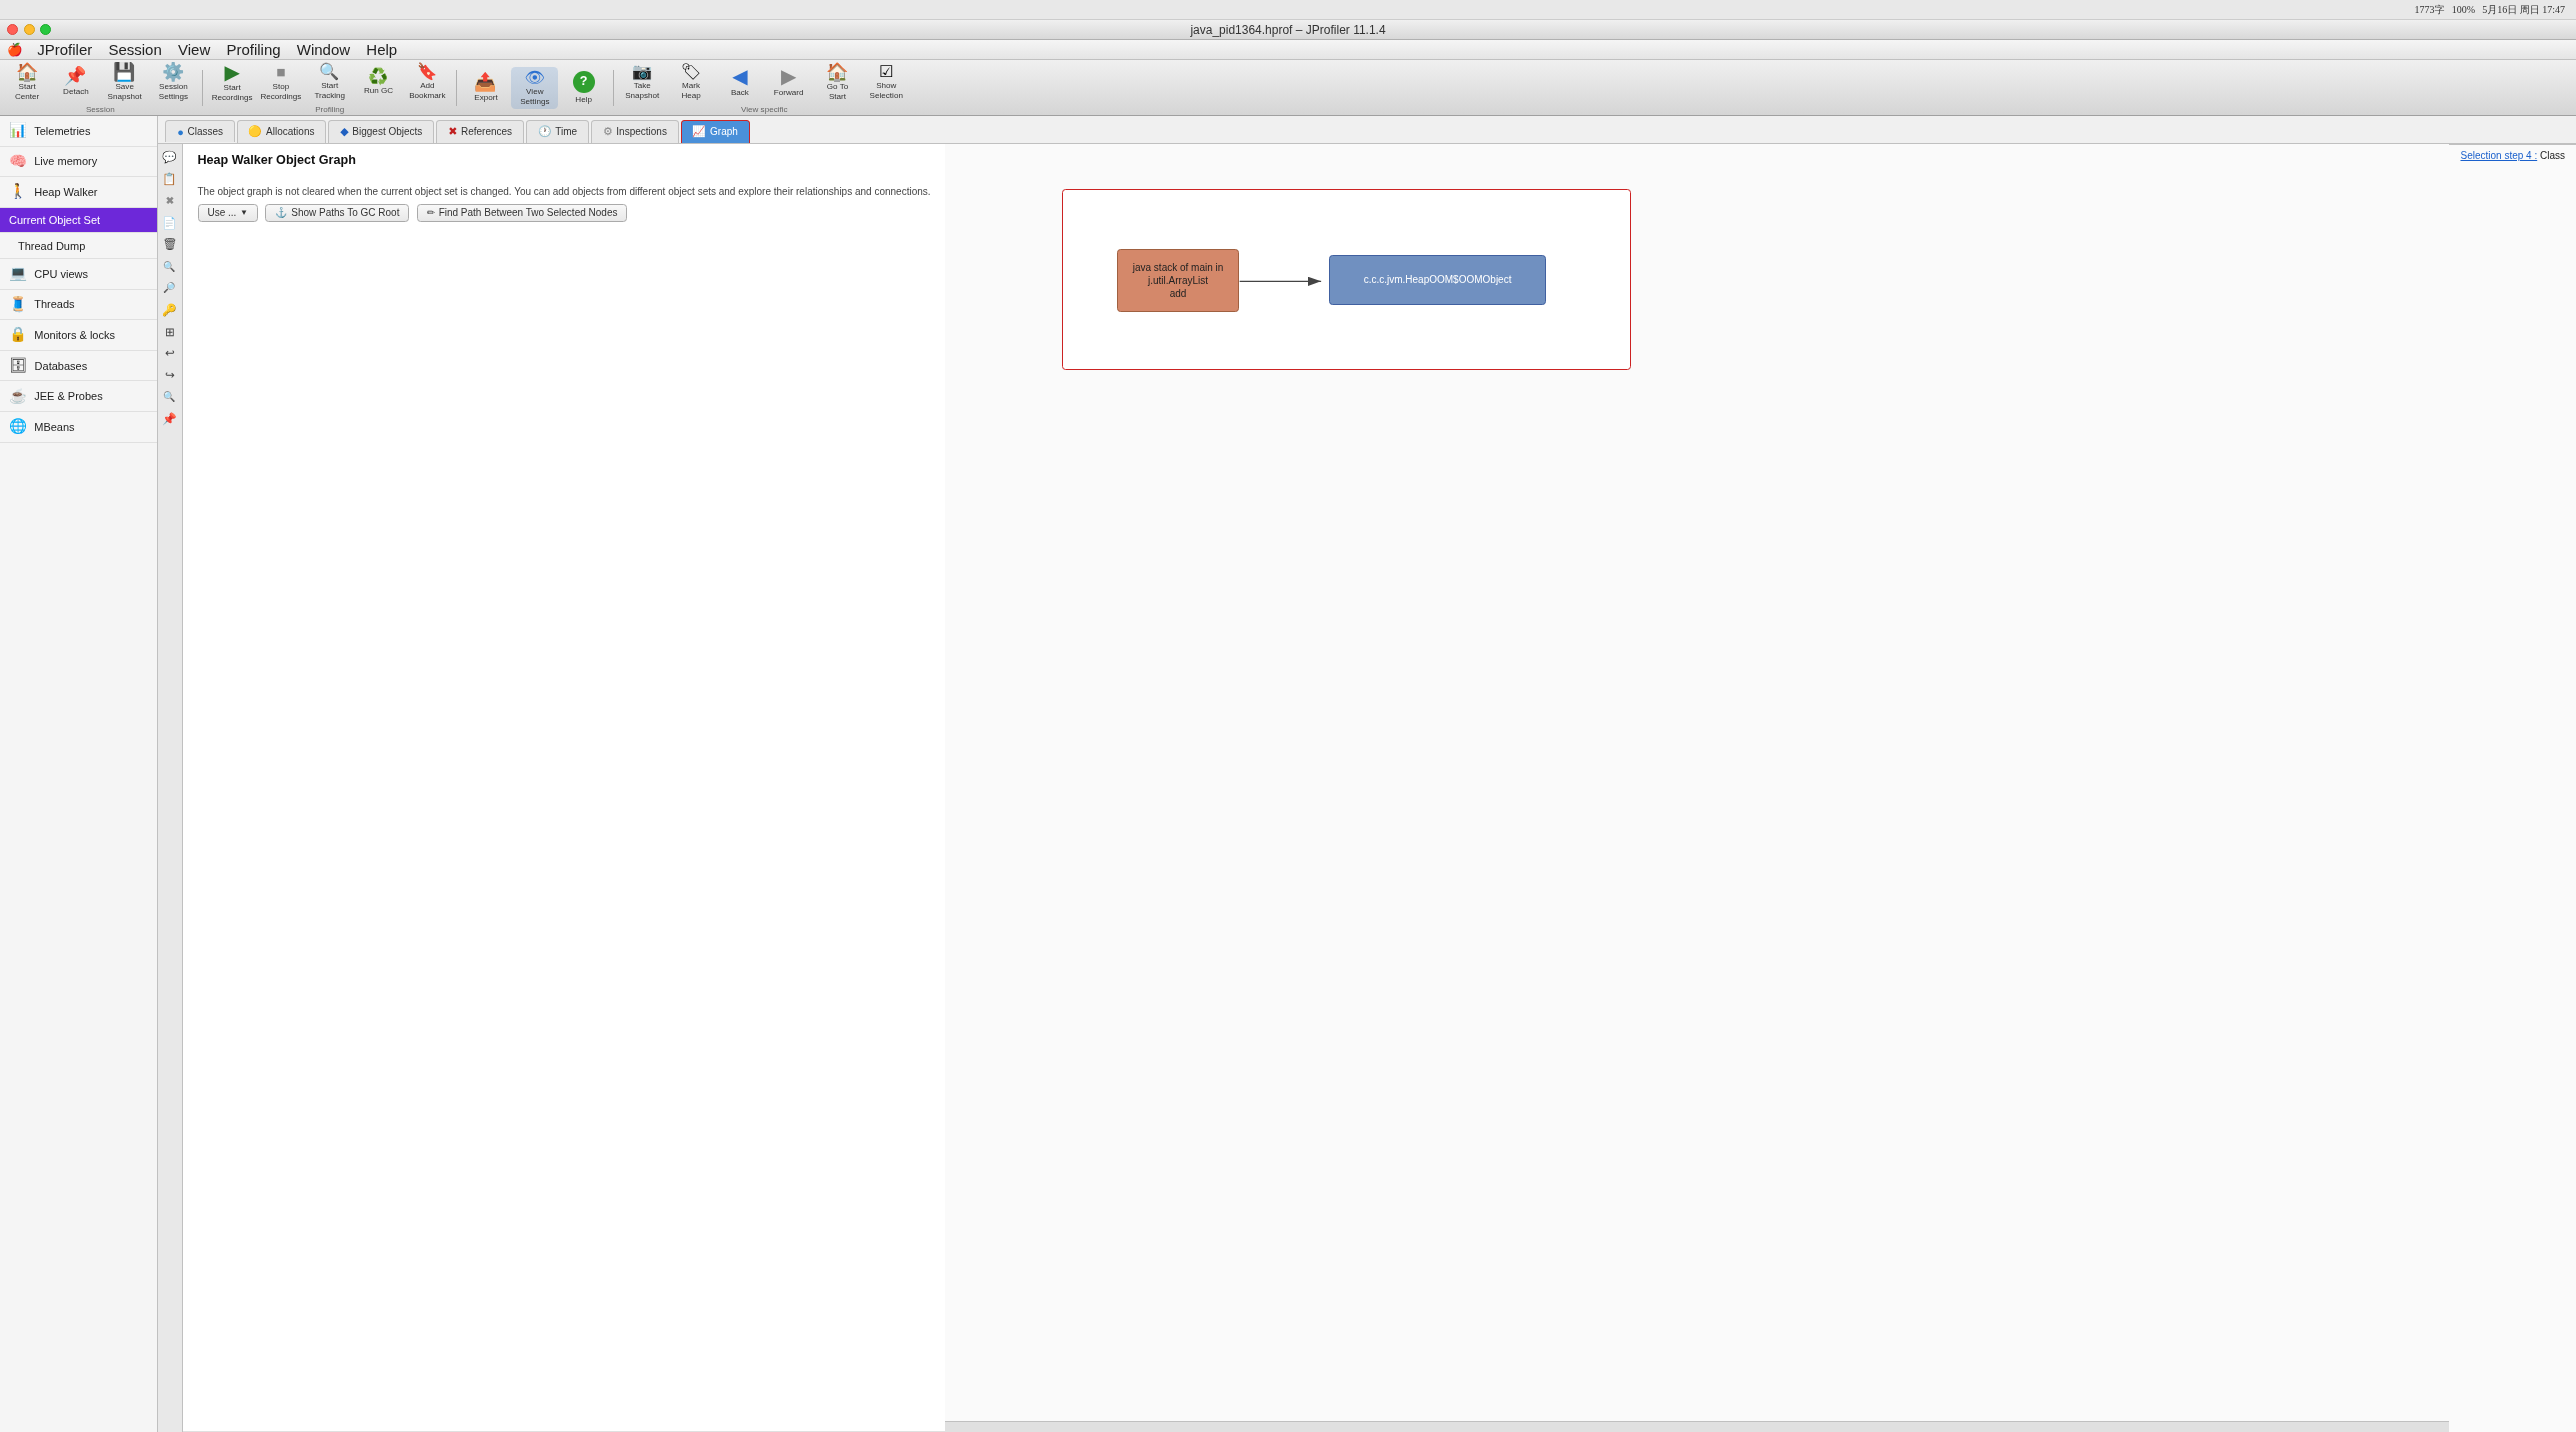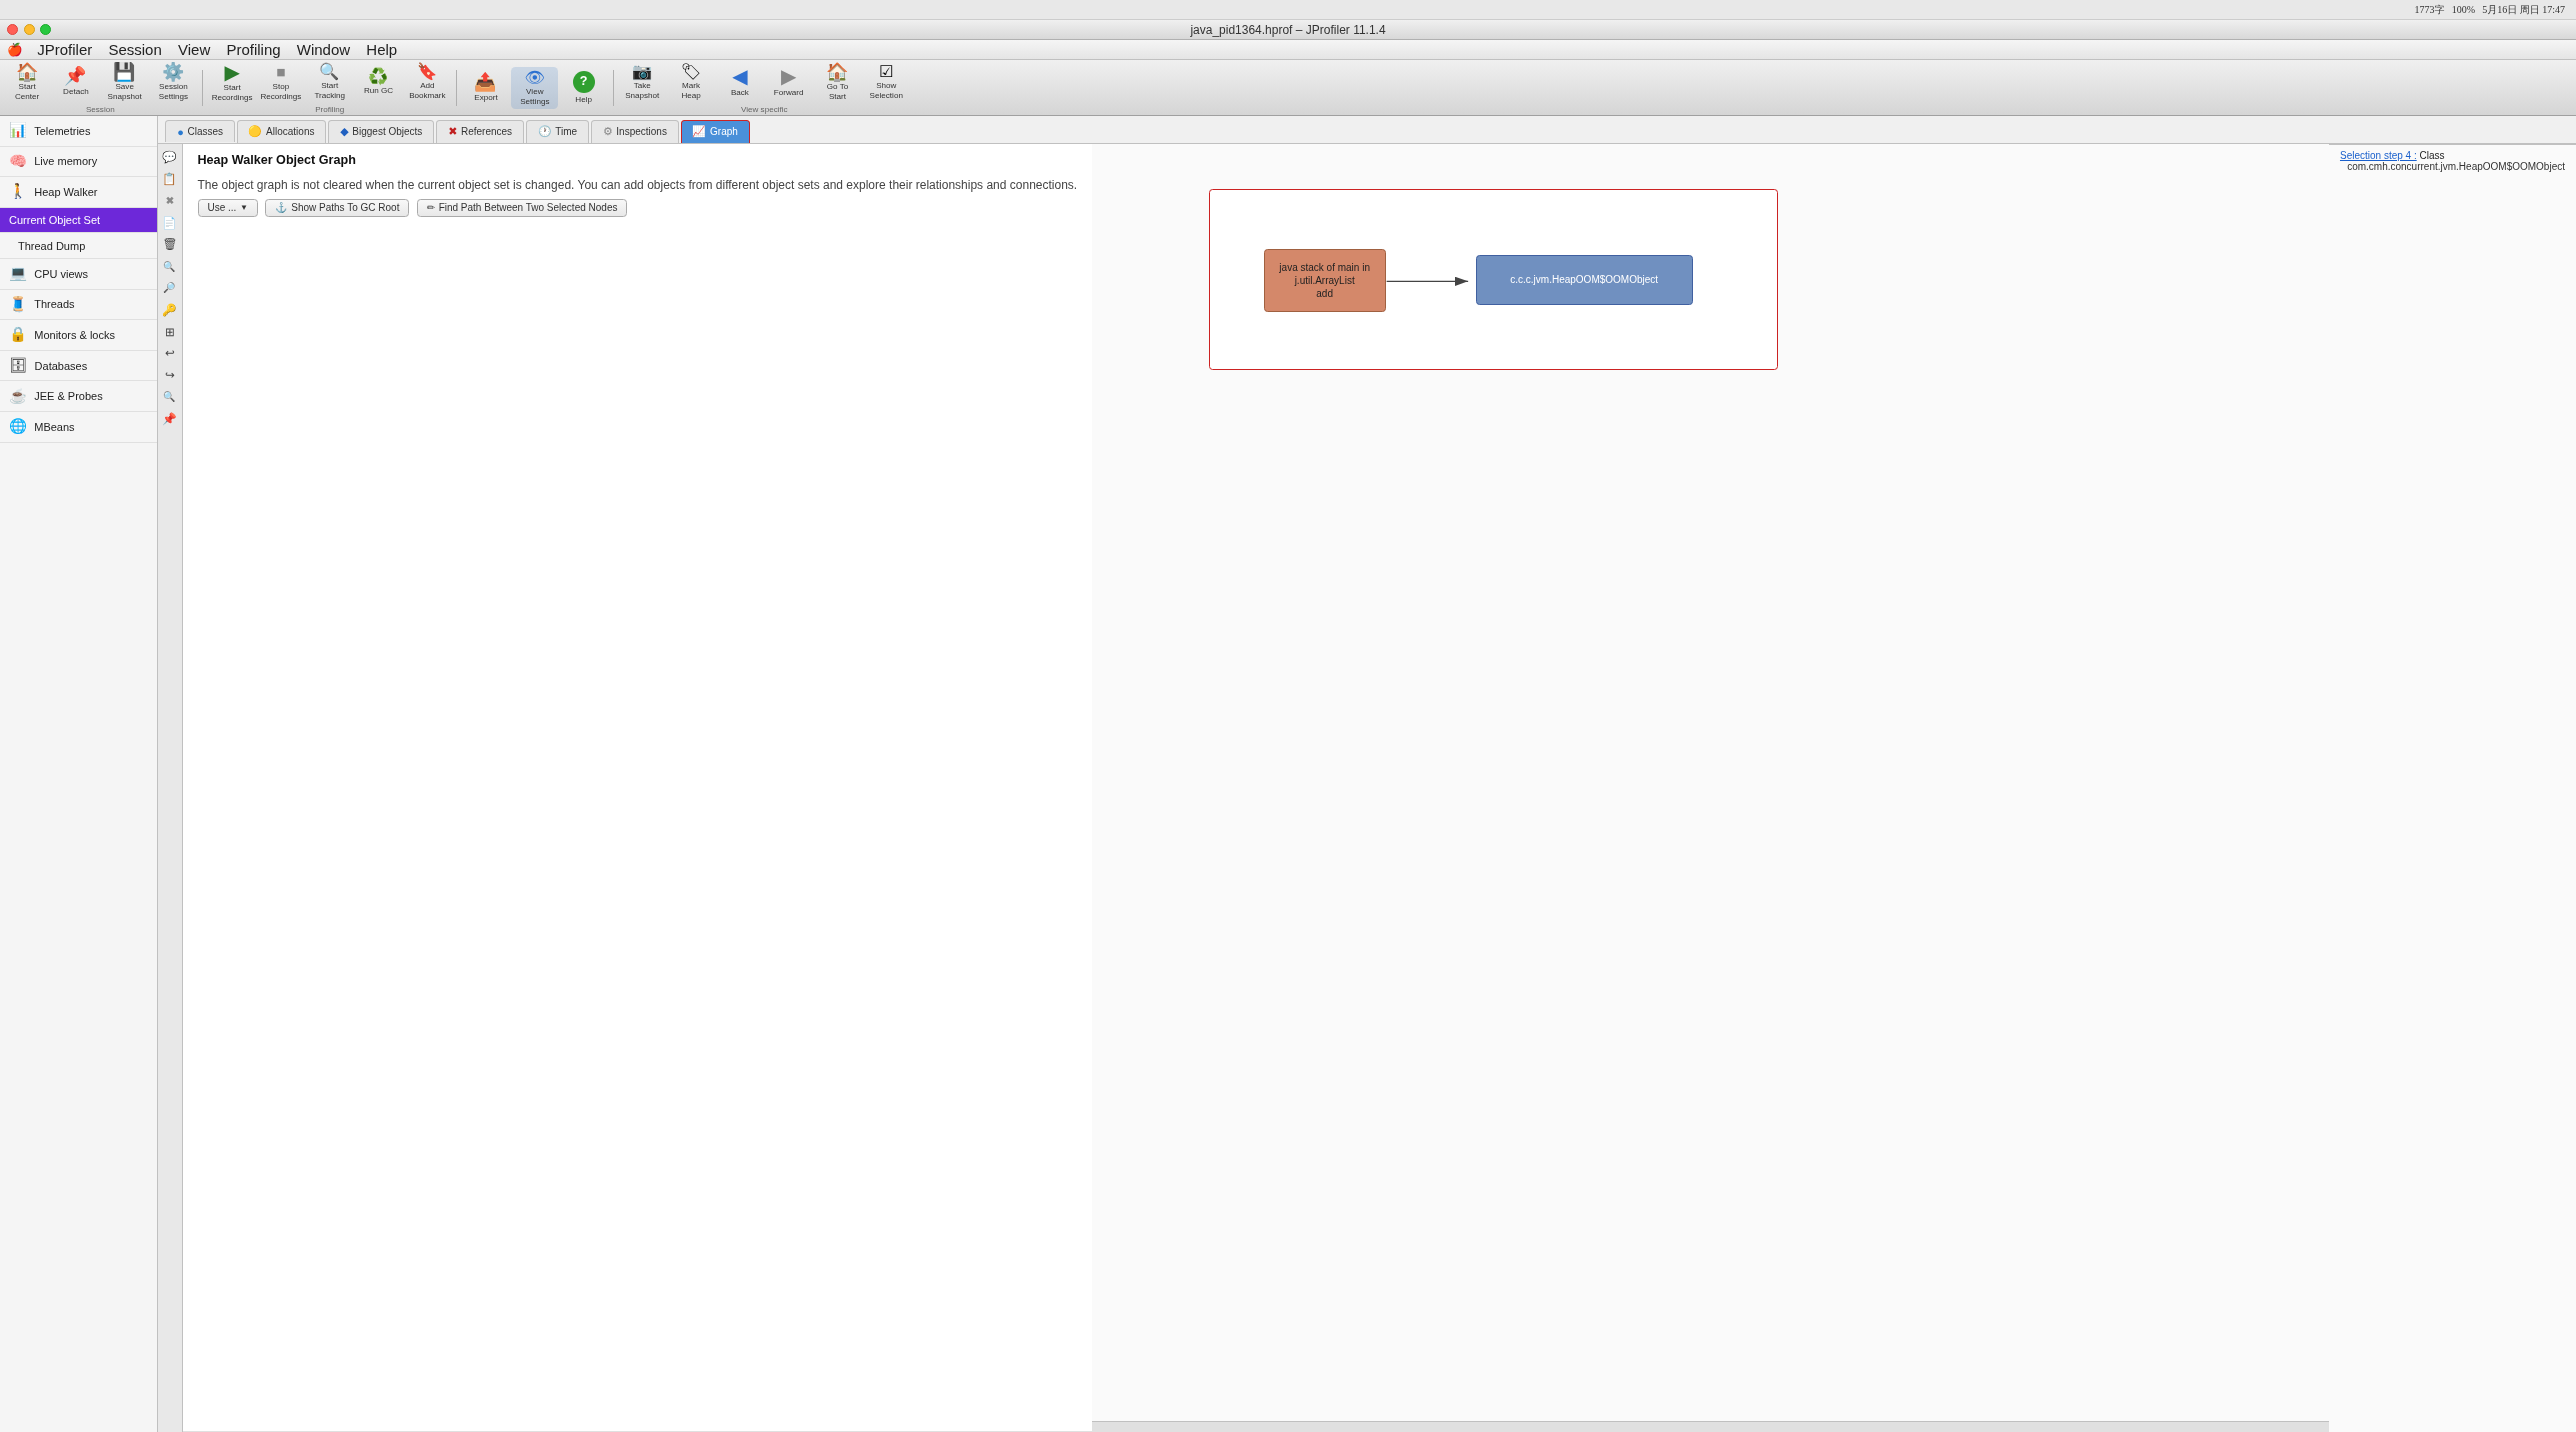--- a/index.html
+++ b/index.html
@@ -212,23 +212,23 @@
     .graph-header {
       padding: 9px 14.5px 5.4px;
       border-bottom: 0.9px solid #e0e0e0;
     }
     .graph-title {
       font-size: 12.6px;
       font-weight: bold;
       color: #111;
     }
     .graph-desc {
-      font-size: 12px;
+      font-size: 10px;
       color: #444;
-      margin-top: 11px;
+      margin-top: 19px;
     }
     .graph-toolbar {
       display: flex;
       gap: 7.2px;
       margin-top: 7.2px;
       align-items: center;
     }
     .graph-toolbar-btn {
       display: flex;
       align-items: center;
@@ -594,22 +594,19 @@
 
           <div class="scrollbar-h" style="position:absolute; bottom:0; left:0; right:0;"></div>
 
         </div>
 
         <div class="bottom-panel">
           <div>
             <span class="selection-link">Selection step 4 :</span>
             <span>Class</span>
           </div>
-          <div>
-            <span class="selection-class">com.cmh.concurrent.jvm.HeapOOM$OOMObject</span>
-          </div>
         </div>
 
       </div>
     </div>
   </div>
 </div>
 
 
 </body></html>

